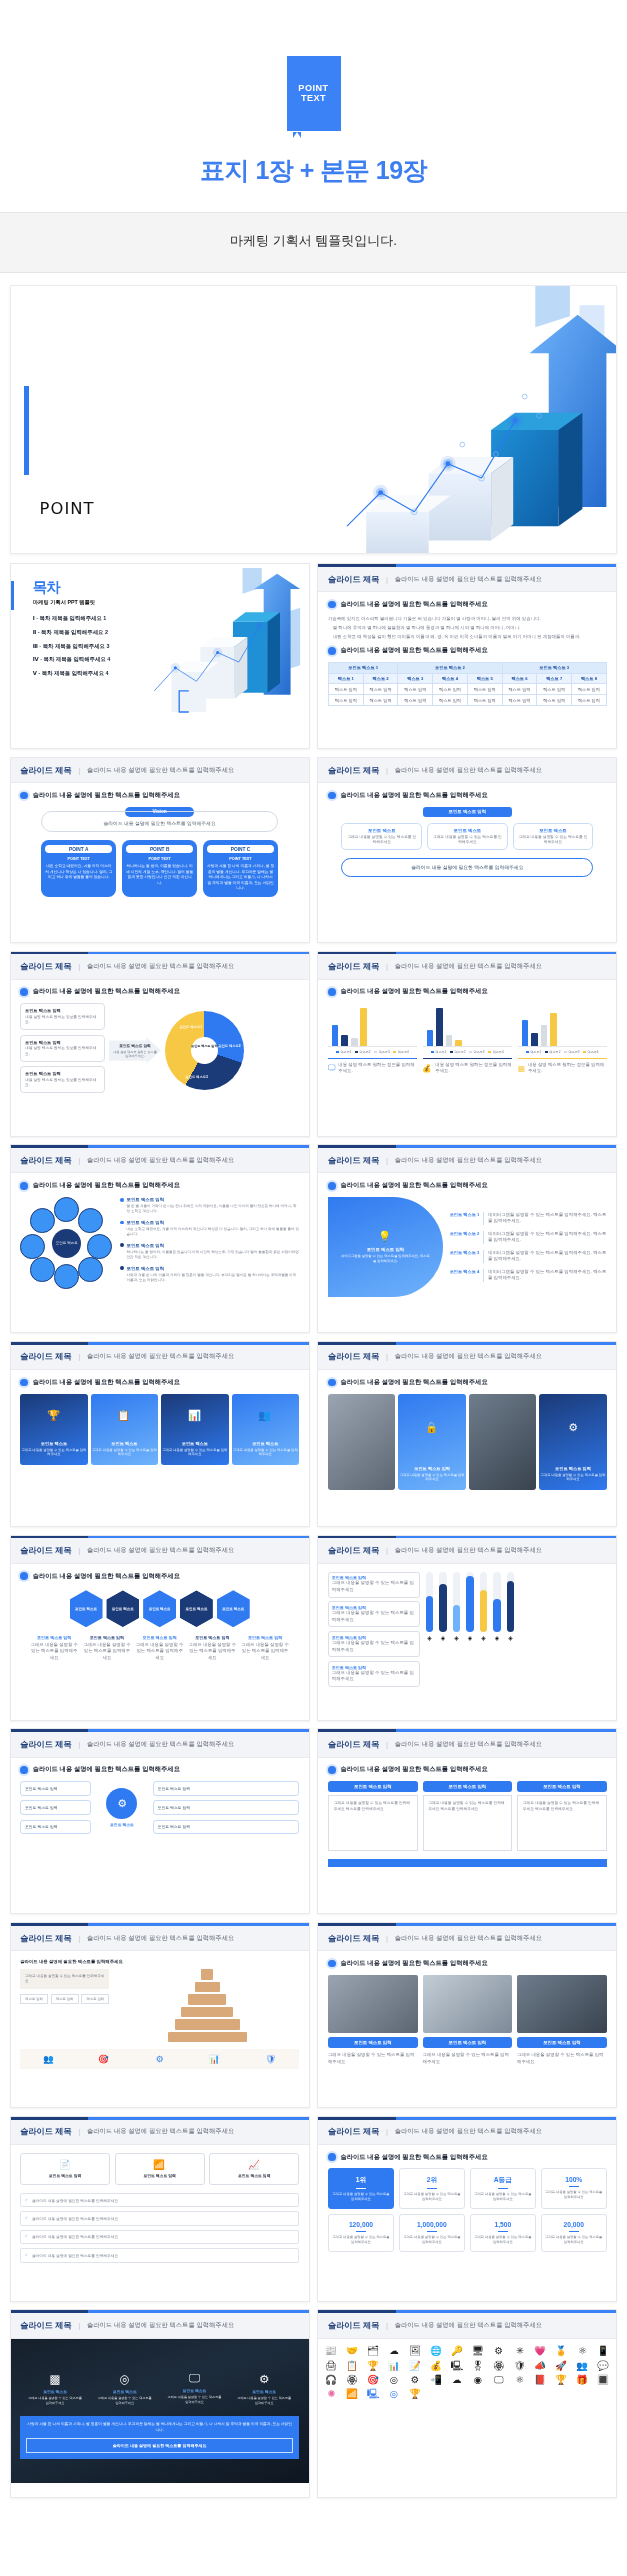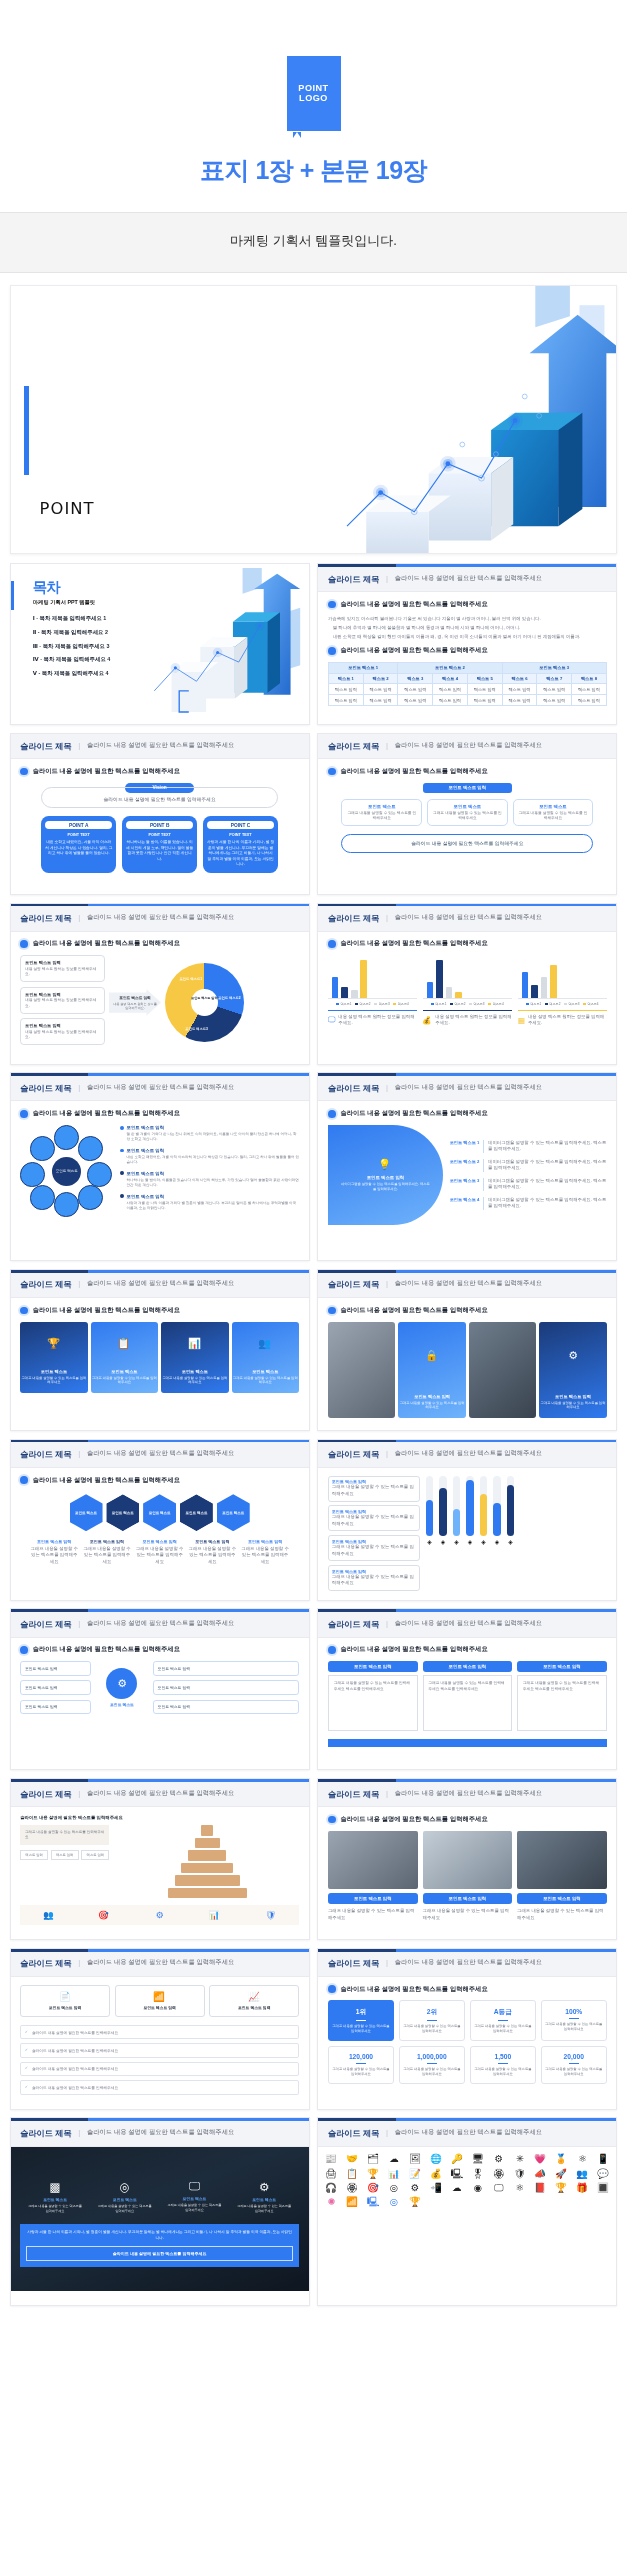--- a/index.html
+++ b/index.html
@@ -69,32 +69,32 @@
     font-family:"DejaVu Sans", sans-serif;
   }
   .cover-art { position:absolute; right:-9.6px; top:0; width:289px; height:269px; }
 
   
   .grid {
     display:grid; grid-template-columns:1fr 1fr; gap:7.7px;
     padding: 9.6px 9.6px 23px;
   }
   .thumb {
-    background:#fff; border:1px solid #e8e8ee; height:162px;
+    background:#fff; border:1px solid #e8e8ee; height:186px;
     overflow:hidden; position:relative;
     box-shadow:0 1px 1.9px rgba(0,0,0,.05);
   }
   .thumb.tall { height:189px; }
   .thumb-topline { height:2.9px; background:#2f5fa8; width:100%; display:flex; }
   .thumb-topline i { display:block; height:100%; }
   .thumb-topline i:nth-child(1){ width:26%; background:#1f3f7a; }
   .thumb-topline i:nth-child(2){ width:74%; background:#3b82f6; }
 
   .thumb-head {
-    background:#f3f4f7; padding:6.7px 9.6px; display:flex; 
+    background:#f3f4f7; padding:6.7px 9.6px; display:flex; align-items:center;
     gap:6.7px; border-bottom:1px solid #e9e9ef;
   }
   .thumb-head .t1 { font-size:8.2px; font-weight:bold; color:#1f3f7a; white-space:nowrap; }
   .thumb-head .sep { color:#c3c7d2; font-size:7.7px; }
   .thumb-head .t2 { font-size:6.3px; color:#5b6170; white-space:nowrap; overflow:hidden; }
 
   .thumb-body { padding:7.7px 9.6px; position:relative; height:calc(100% - 23px); }
 
   .lead { display:flex; align-items:center; gap:4.8px; margin-bottom:6.7px; }
   .lead .dot {
@@ -288,21 +288,21 @@
   .bluegrad2{ background:linear-gradient(160deg,#2f7af0,#6fb3fb); }
 </style>
 </head>
 <body>
 
 <div class="page">
 
   <div class="hero">
     <div class="book">
       <div class="bl">POINT</div>
-      <div class="bl">LOGO</div>
+      <div class="bl">TEXT</div>
     </div>
     <div class="hero-title">표지 1장 + 본문 19장</div>
     <div class="hero-note">
       <div>마케팅 기획서 템플릿입니다.</div>
     </div>
   </div>
 
 
   <div class="cover">
     <div class="cover-bar"></div>

